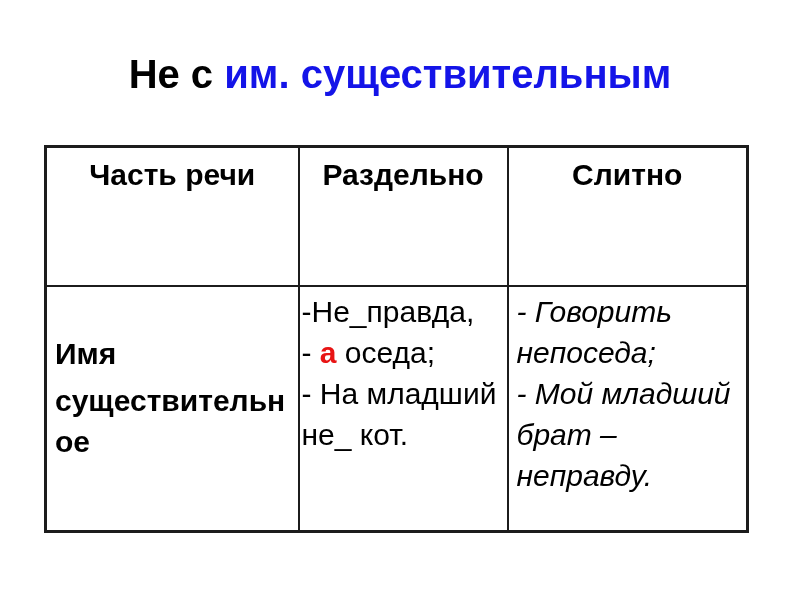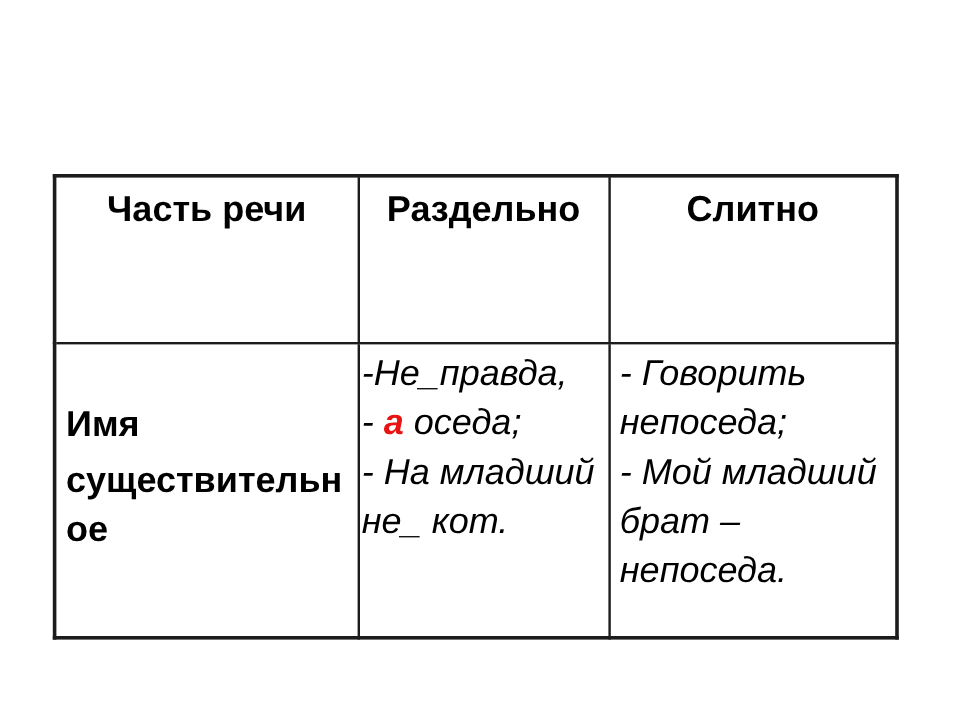--- a/index.html
+++ b/index.html
@@ -63,21 +63,20 @@
     line-height: 41px;
     color: #000000;
   }
   td.pos-cell {
     color: var(--blue);
     font-weight: bold;
     padding: 46px 2px 0 8px;
     overflow-wrap: anywhere;
   }
   td.sep-cell {
-    font-style: italic;
     padding: 4px 2px 0 2px;
   }
   td.tog-cell {
     font-style: italic;
     padding: 4px 2px 0 8px;
   }
   .cell-para { margin: 0; }
   td.pos-cell .cell-para { margin: 0 0 6px 0; }
   .seg-red {
     color: var(--red);
@@ -86,20 +85,21 @@
   .seg-underline {
     text-decoration-thickness: 2px;
     text-underline-offset: 4px;
   }
 </style>
 </head>
 <body>
 
 <div class="slide">
 
+  <h1 class="title"><span>Не с </span><span class="hl">им. существительным</span></h1>
 
   <table class="rules">
     <colgroup>
       <col style="width:253px">
       <col style="width:209px">
       <col style="width:240px">
     </colgroup>
     <thead>
       <tr>
         <th>Часть речи</th>
@@ -113,19 +113,19 @@
             <p class="cell-para"><span>Имя</span></p>
             <p class="cell-para"><span>существительное</span></p>
           </td>
         <td class="sep-cell">
             <p class="cell-para"><span>-Не_правда,</span></p>
             <p class="cell-para"><span>- </span><span class="seg-red">а</span><span> оседа;</span></p>
             <p class="cell-para"><span>- На младший не_ кот.</span></p>
           </td>
         <td class="tog-cell">
             <p class="cell-para"><span>- Говорить н</span><span class="seg-underline">еп</span><span>оседа;</span></p>
-            <p class="cell-para"><span>- Мой младший брат – н</span><span class="seg-underline">еп</span><span>оседа.</span></p>
+            <p class="cell-para"><span>- Мой младший брат – н</span><span class="seg-underline">еп</span><span>равду.</span></p>
           </td>
       </tr>
     </tbody>
   </table>
 
 </div>
 
 </body></html>

